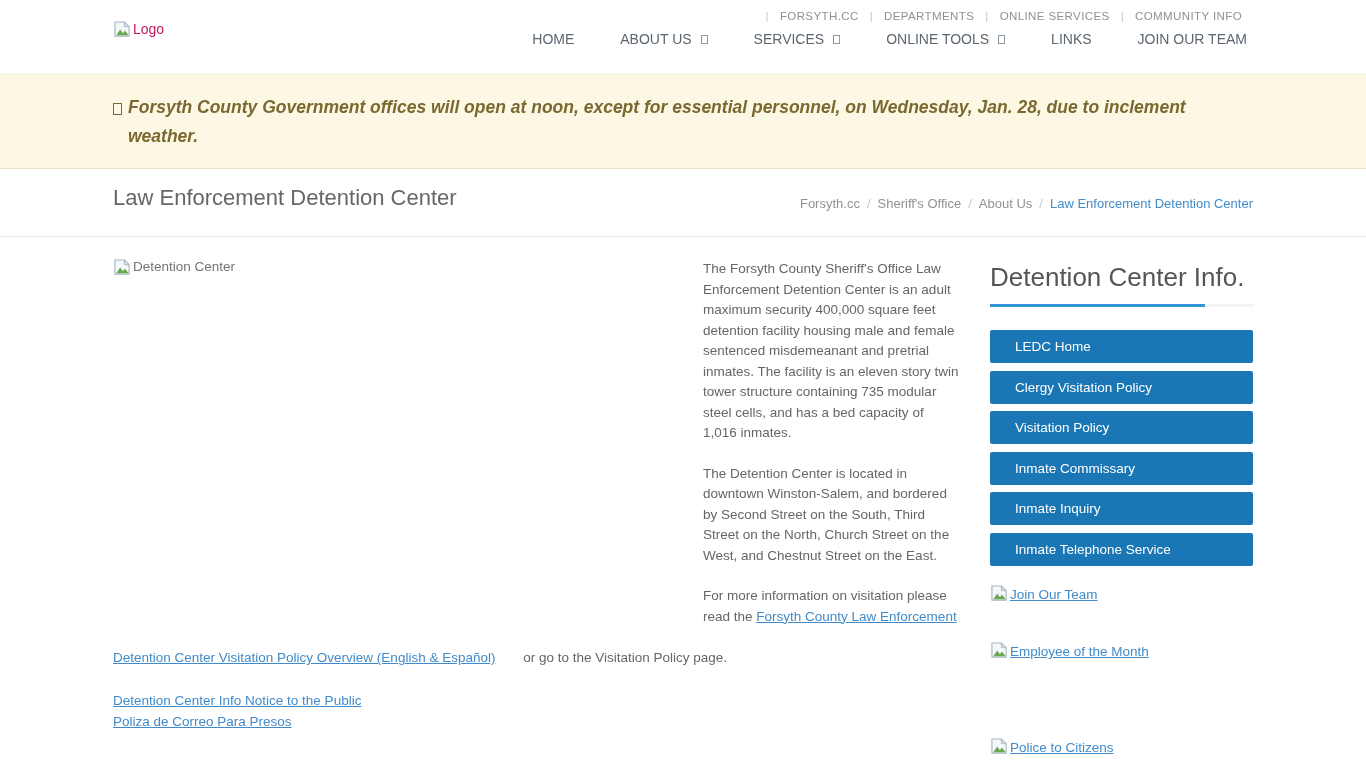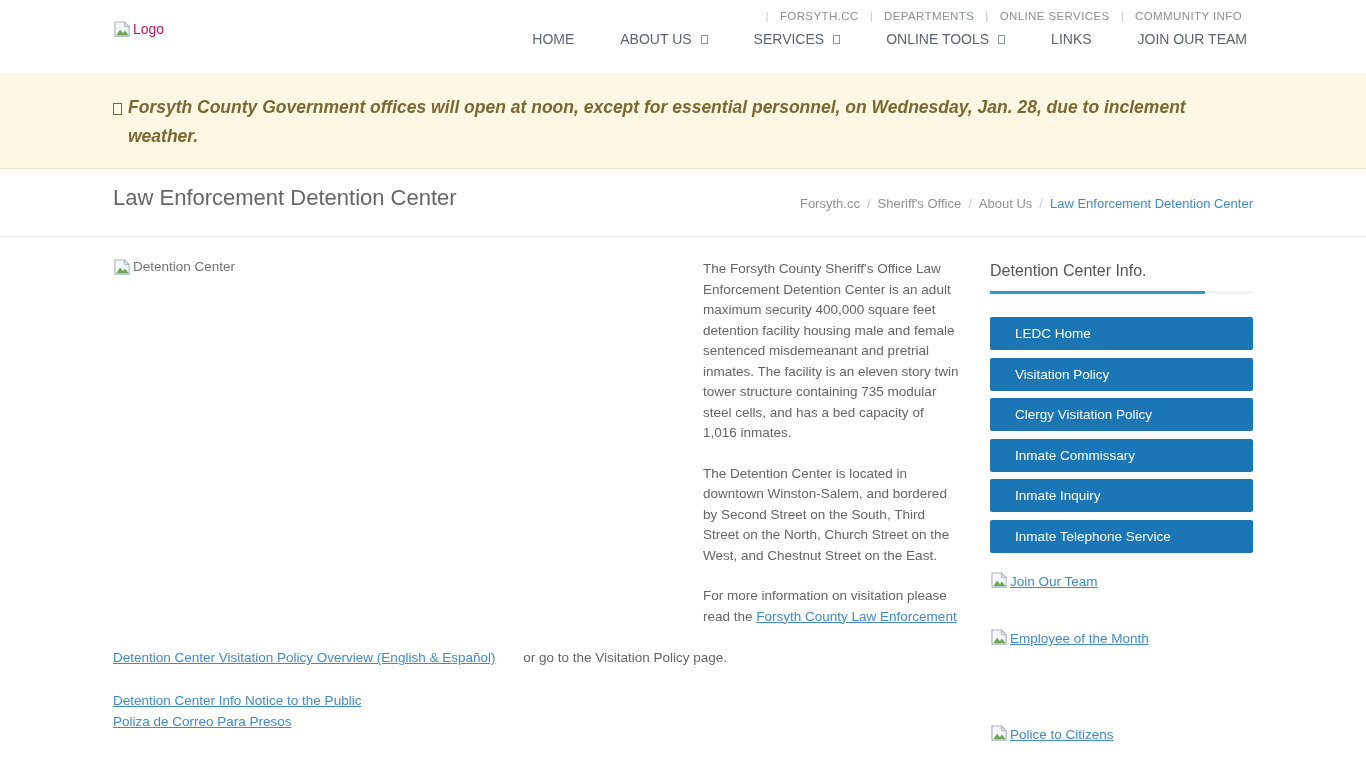--- a/index.html
+++ b/index.html
@@ -76,21 +76,21 @@
   }
   .text-col { width: 257px; font-size: 13.5px; color: #666; line-height: 20.5px; }
   .text-col p { margin: 0 0 20px; }
   .text-link { color: #428bca; text-decoration: underline; }
   .continuation { font-size: 13.5px; color: #666; line-height: 21px; }
   .continuation .suffix { margin-left: 24px; color: #666; }
   .mail-links { margin-top: 22px; font-size: 13.5px; line-height: 21px; display: flex; flex-direction: column; align-items: flex-start; }
 
   
   .sidebar { width: 263px; margin-left: 30px; flex: none; }
-  .sidebar-heading { margin: 3px 0 0; font-size: 16px; font-weight: 400; color: #555; }
+  .sidebar-heading { margin: 3px 0 0; font-size: 26px; font-weight: 400; color: #555; }
   .heading-rule { position: relative; height: 3px; margin-top: 11px; background: #f3f3f3; }
   .heading-rule .blue { position: absolute; left: 0; top: 0; width: 215px; height: 3px; background: #3394d6; }
   .side-buttons { margin-top: 23px; }
   .side-btn {
     display: block; background: #1a76b5; color: #fff; text-decoration: none;
     font-size: 13.5px; line-height: 17px; padding: 8px 25px;
     border-radius: 2px; margin-bottom: 7.5px;
   }
   .img-link { display: flex; align-items: center; gap: 1px; font-size: 13.5px; }
   .img-link a { color: #428bca; text-decoration: underline; }
@@ -202,22 +202,22 @@
     </div>
   </div>
 
   <aside class="sidebar">
     <h2 class="sidebar-heading">Detention Center Info.</h2>
     <div class="heading-rule">
         <span class="blue"></span>
       </div>
     <div class="side-buttons">
       <a class="side-btn">LEDC Home</a>
+      <a class="side-btn">Clergy Visitation Policy</a>
       <a class="side-btn">Visitation Policy</a>
-      <a class="side-btn">Clergy Visitation Policy</a>
       <a class="side-btn">Inmate Commissary</a>
       <a class="side-btn">Inmate Inquiry</a>
       <a class="side-btn">Inmate Telephone Service</a>
     </div>
     <div class="img-link first">
       <span class="broken-img">
         <svg width="19" height="17" viewBox="0 0 20 18">
           <path d="M2 1 h10 l5 5 v10 h-15 z" fill="#f5f8fa" stroke="#a9b5bf" stroke-width="1.2"></path>
           <path d="M12 1 l5 5 h-5 z" fill="#dde6ec" stroke="#a9b5bf" stroke-width="1"></path>
           <path d="M3.5 15 l4 -6 l3 4 l2 -3 l4 5 z" fill="#6aa84f"></path>

